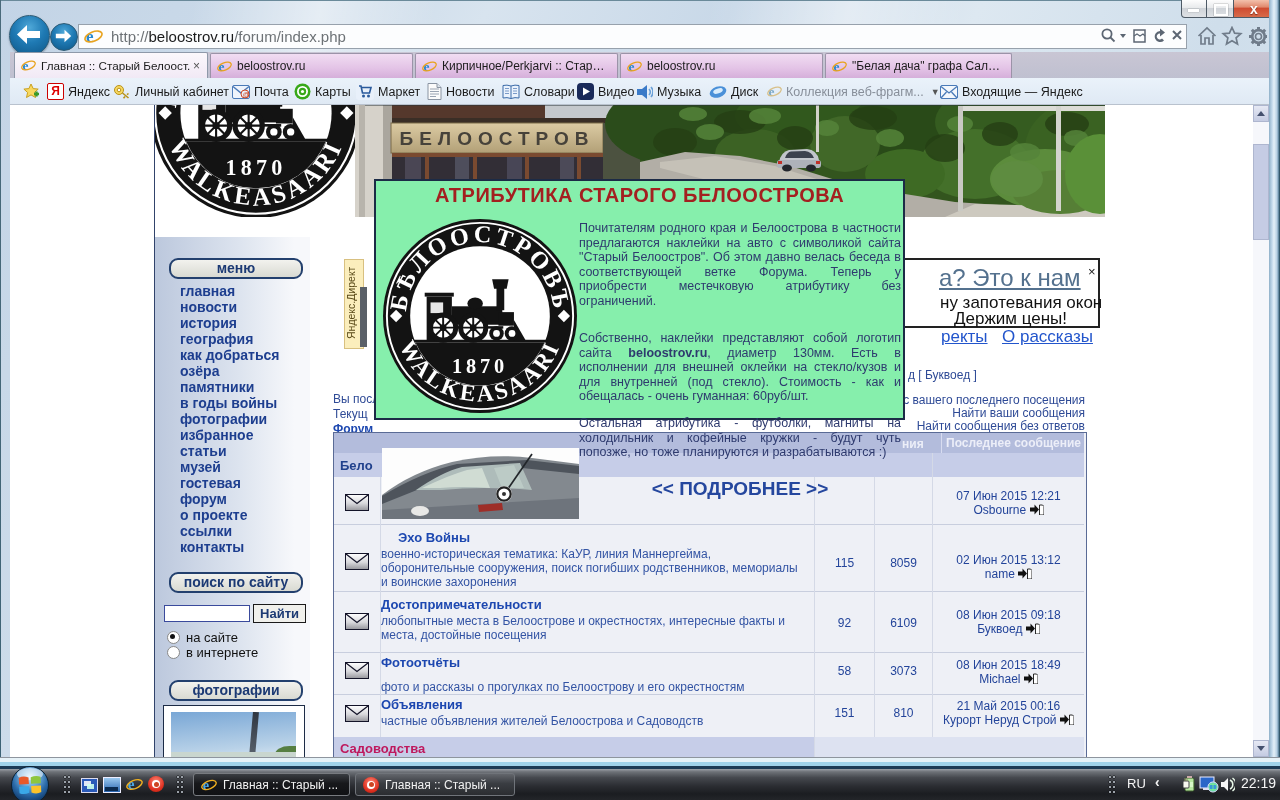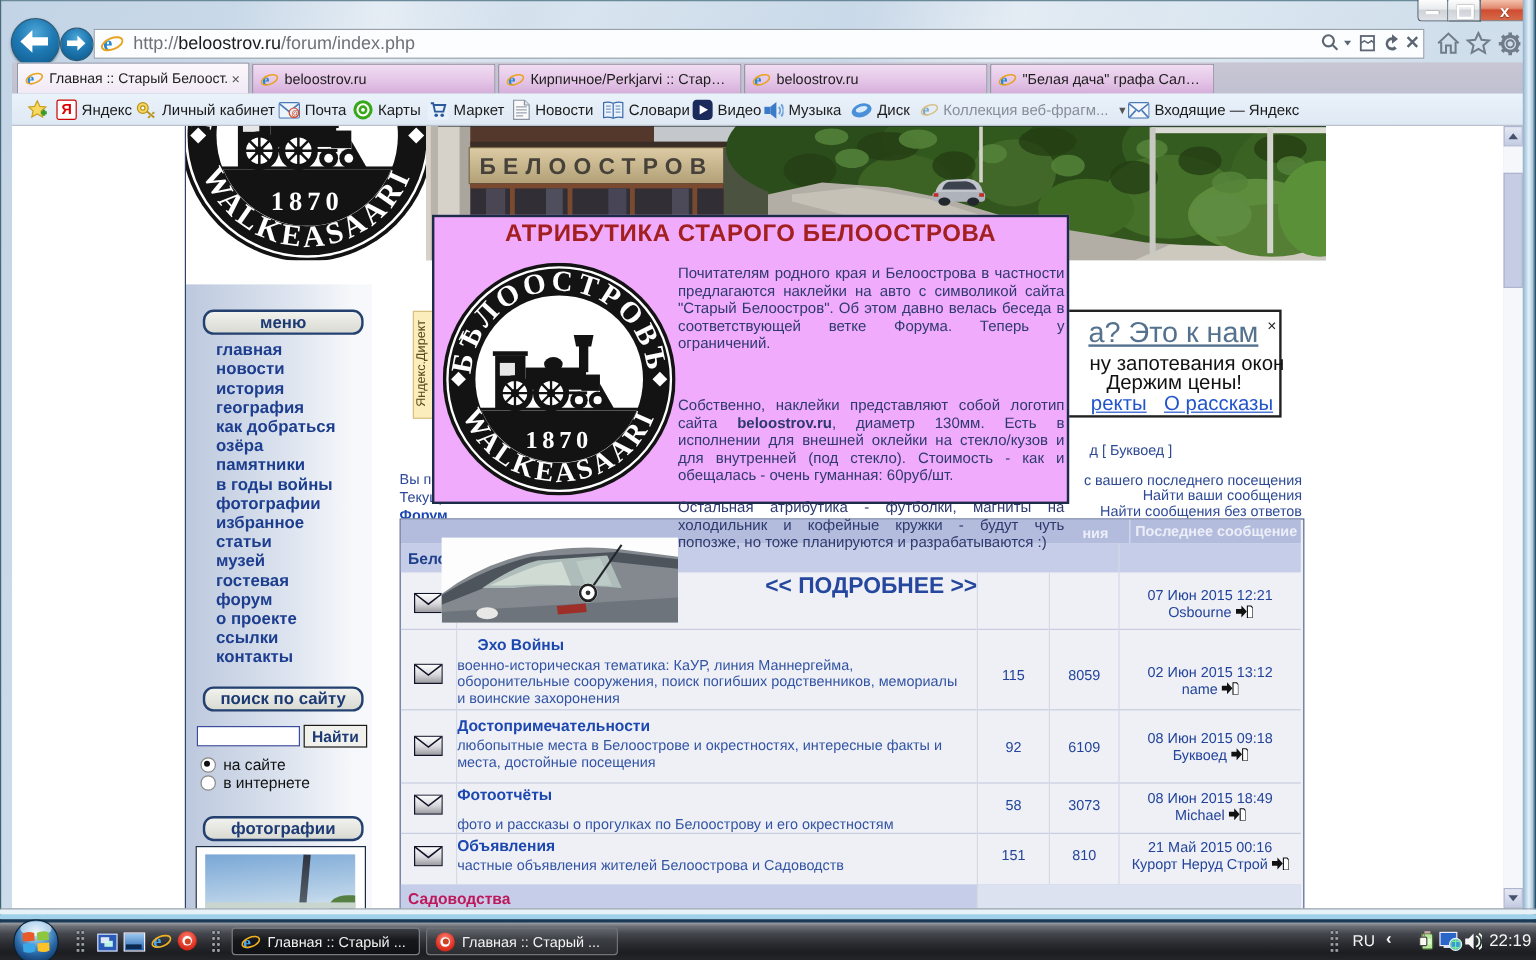--- a/index.html
+++ b/index.html
@@ -32,22 +32,22 @@
 .ml{position:absolute;left:180px;font-size:14px;font-weight:bold;color:#1d3e8f;white-space:nowrap;}
 
 .ftxt{color:#2e4a96;font-size:12px;}
 .flink{color:#1c47b0;font-size:13px;font-weight:bold;}
 .fdesc{color:#3354a4;font-size:12px;line-height:14px;}
 .fdate{color:#23449a;font-size:12px;text-align:center;line-height:14px;}
 .env{position:absolute;left:345px;}
 .ptxt{font-size:12.5px;line-height:14.6px;color:#2e3a6e;}
 .jl{text-align:justify;text-align-last:justify;white-space:normal;}
 
-#popup{left:360px;top:179px;width:531px;height:241px;background:#f0abfc;border:2px solid #1c2b46;box-sizing:border-box;z-index:6;}
-#adbox{left:858px;top:258px;width:210px;height:90px;background:#fff;border:2px solid #222;box-sizing:border-box;z-index:5;}
+#popup{left:374px;top:179px;width:531px;height:241px;background:#86efac;border:2px solid #1c2b46;box-sizing:border-box;z-index:6;}
+#adbox{left:890px;top:258px;width:210px;height:70px;background:#fff;border:2px solid #222;box-sizing:border-box;z-index:5;}
 
 #sb{left:1253px;top:105px;width:16px;height:652px;background:#f6f7fb;}
 .sbtn{position:absolute;left:1253px;width:16px;height:17px;background:linear-gradient(#e6e9f4,#c4cbe2);border:1px solid #aeb6cf;box-sizing:border-box;}
 
 #taskbar{left:0;top:769px;width:1280px;height:31px;background:linear-gradient(#9b9fa6 0%,#6e7278 9%,#45484e 28%,#2b2d32 55%,#1b1d21 80%,#232529 100%);z-index:20;}
 .tbtn{position:absolute;top:773px;height:23px;border:1px solid #70747a;border-radius:3px;display:flex;align-items:center;padding:0 7px;box-sizing:border-box;color:#f2f2f2;font-size:12px;white-space:nowrap;z-index:21;}
 .grip{position:absolute;top:775px;width:8px;height:20px;background-image:radial-gradient(circle at 2px 2px,#9aa0a8 1px,rgba(0,0,0,.35) 1.6px,transparent 2px);background-size:4px 5px;z-index:21;}
 .tray{color:#f5f5f5;font-size:13px;}
 </style></head>
 <body>
@@ -511,20 +511,21 @@
  <div id="popup" class="ab">
   <div class="ab" style="left:0;top:3px;width:527px;text-align:center;font-size:20px;font-weight:bold;color:#a32020;letter-spacing:.5px;">АТРИБУТИКА СТАРОГО БЕЛООСТРОВА</div>
   <div id="pemblem" class="ab" style="left:7px;top:38px;width:194px;height:194px;"><svg width="194" height="194" viewBox="0 0 200 200">
             <use href="#emb"></use>
           </svg></div>
   <div class="ab ptxt" style="left:203px;top:40px;width:322px;">
    <div class="jl">Почитателям родного края и Белоострова в частности</div>
    <div class="jl">предлагаются наклейки на авто с символикой сайта</div>
    <div class="jl">"Старый Белоостров". Об этом давно велась беседа в</div>
    <div class="jl">соответствующей ветке Форума. Теперь у</div>
+   <div class="jl">приобрести местечковую атрибутику без</div>
    <div>ограничений.</div>
   </div>
   <div class="ab ptxt" style="left:203px;top:150px;width:322px;">
    <div class="jl">Собственно, наклейки представляют собой логотип</div>
    <div class="jl">сайта <b>beloostrov.ru</b>, диаметр 130мм. Есть в</div>
    <div class="jl">исполнении для внешней оклейки на стекло/кузов и</div>
    <div class="jl">для внутренней (под стекло). Стоимость - как и</div>
    <div>обещалась - очень гуманная: 60руб/шт.</div>
   </div>
   <div class="ab" style="left:203px;top:297px;width:322px;text-align:center;font-size:19px;font-weight:bold;color:#25479e;">&lt;&lt; ПОДРОБНЕЕ &gt;&gt;</div>

